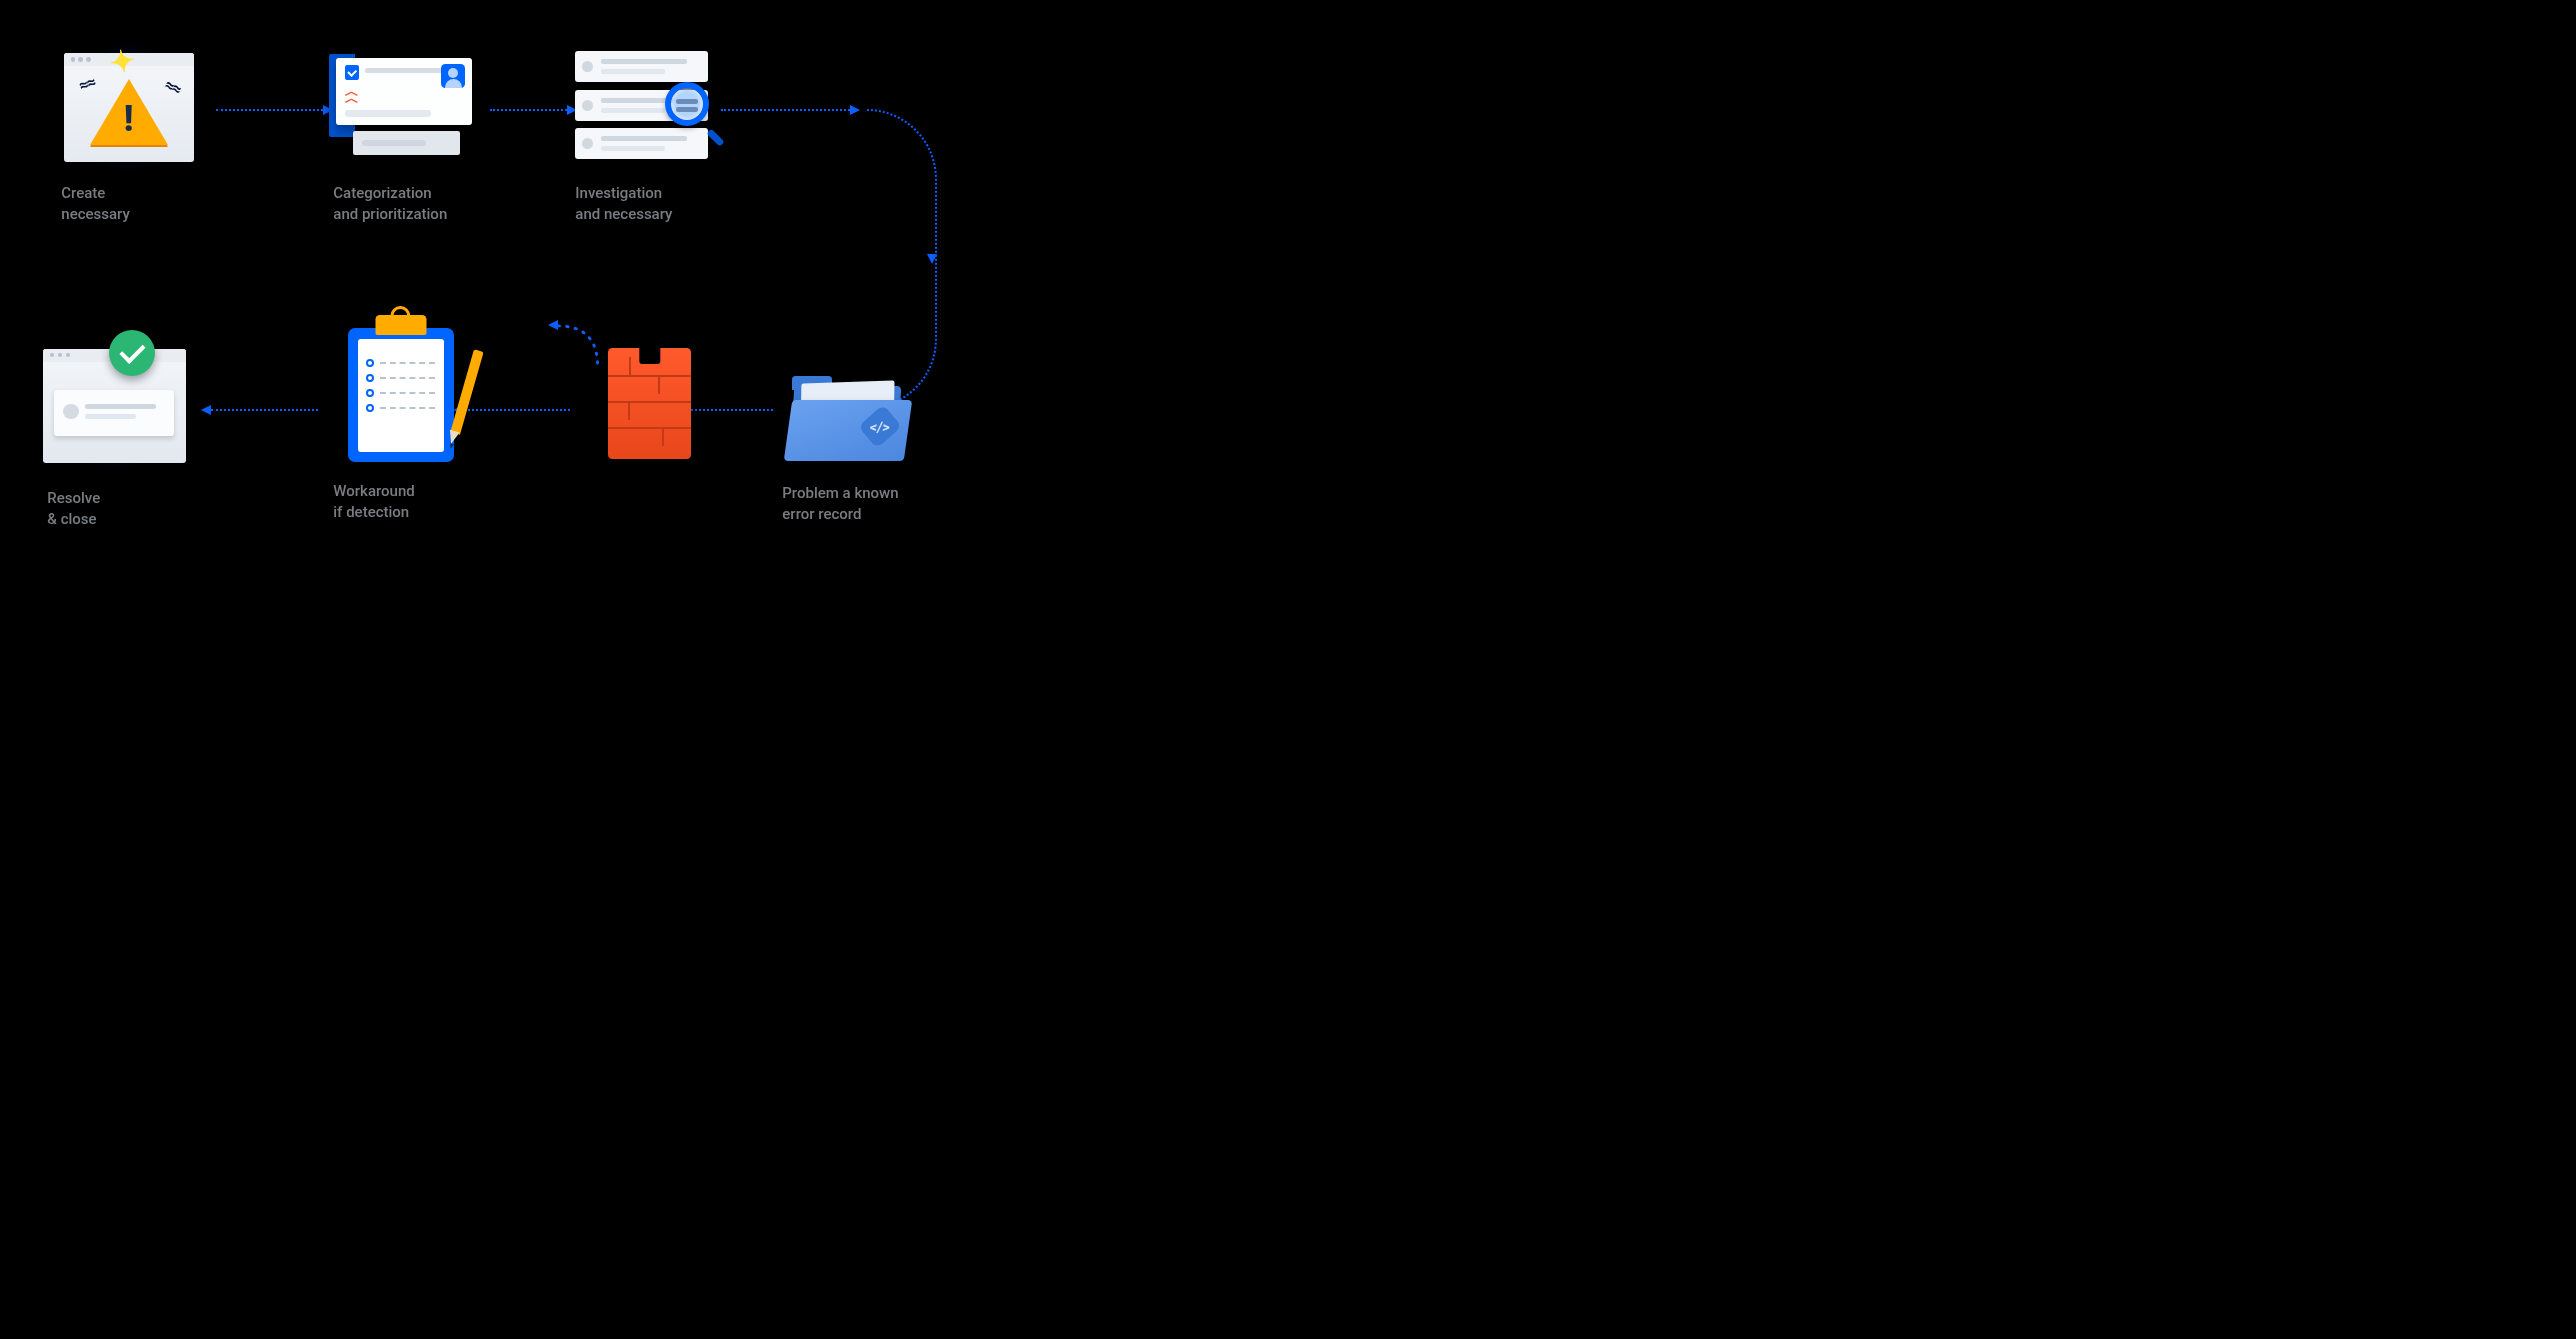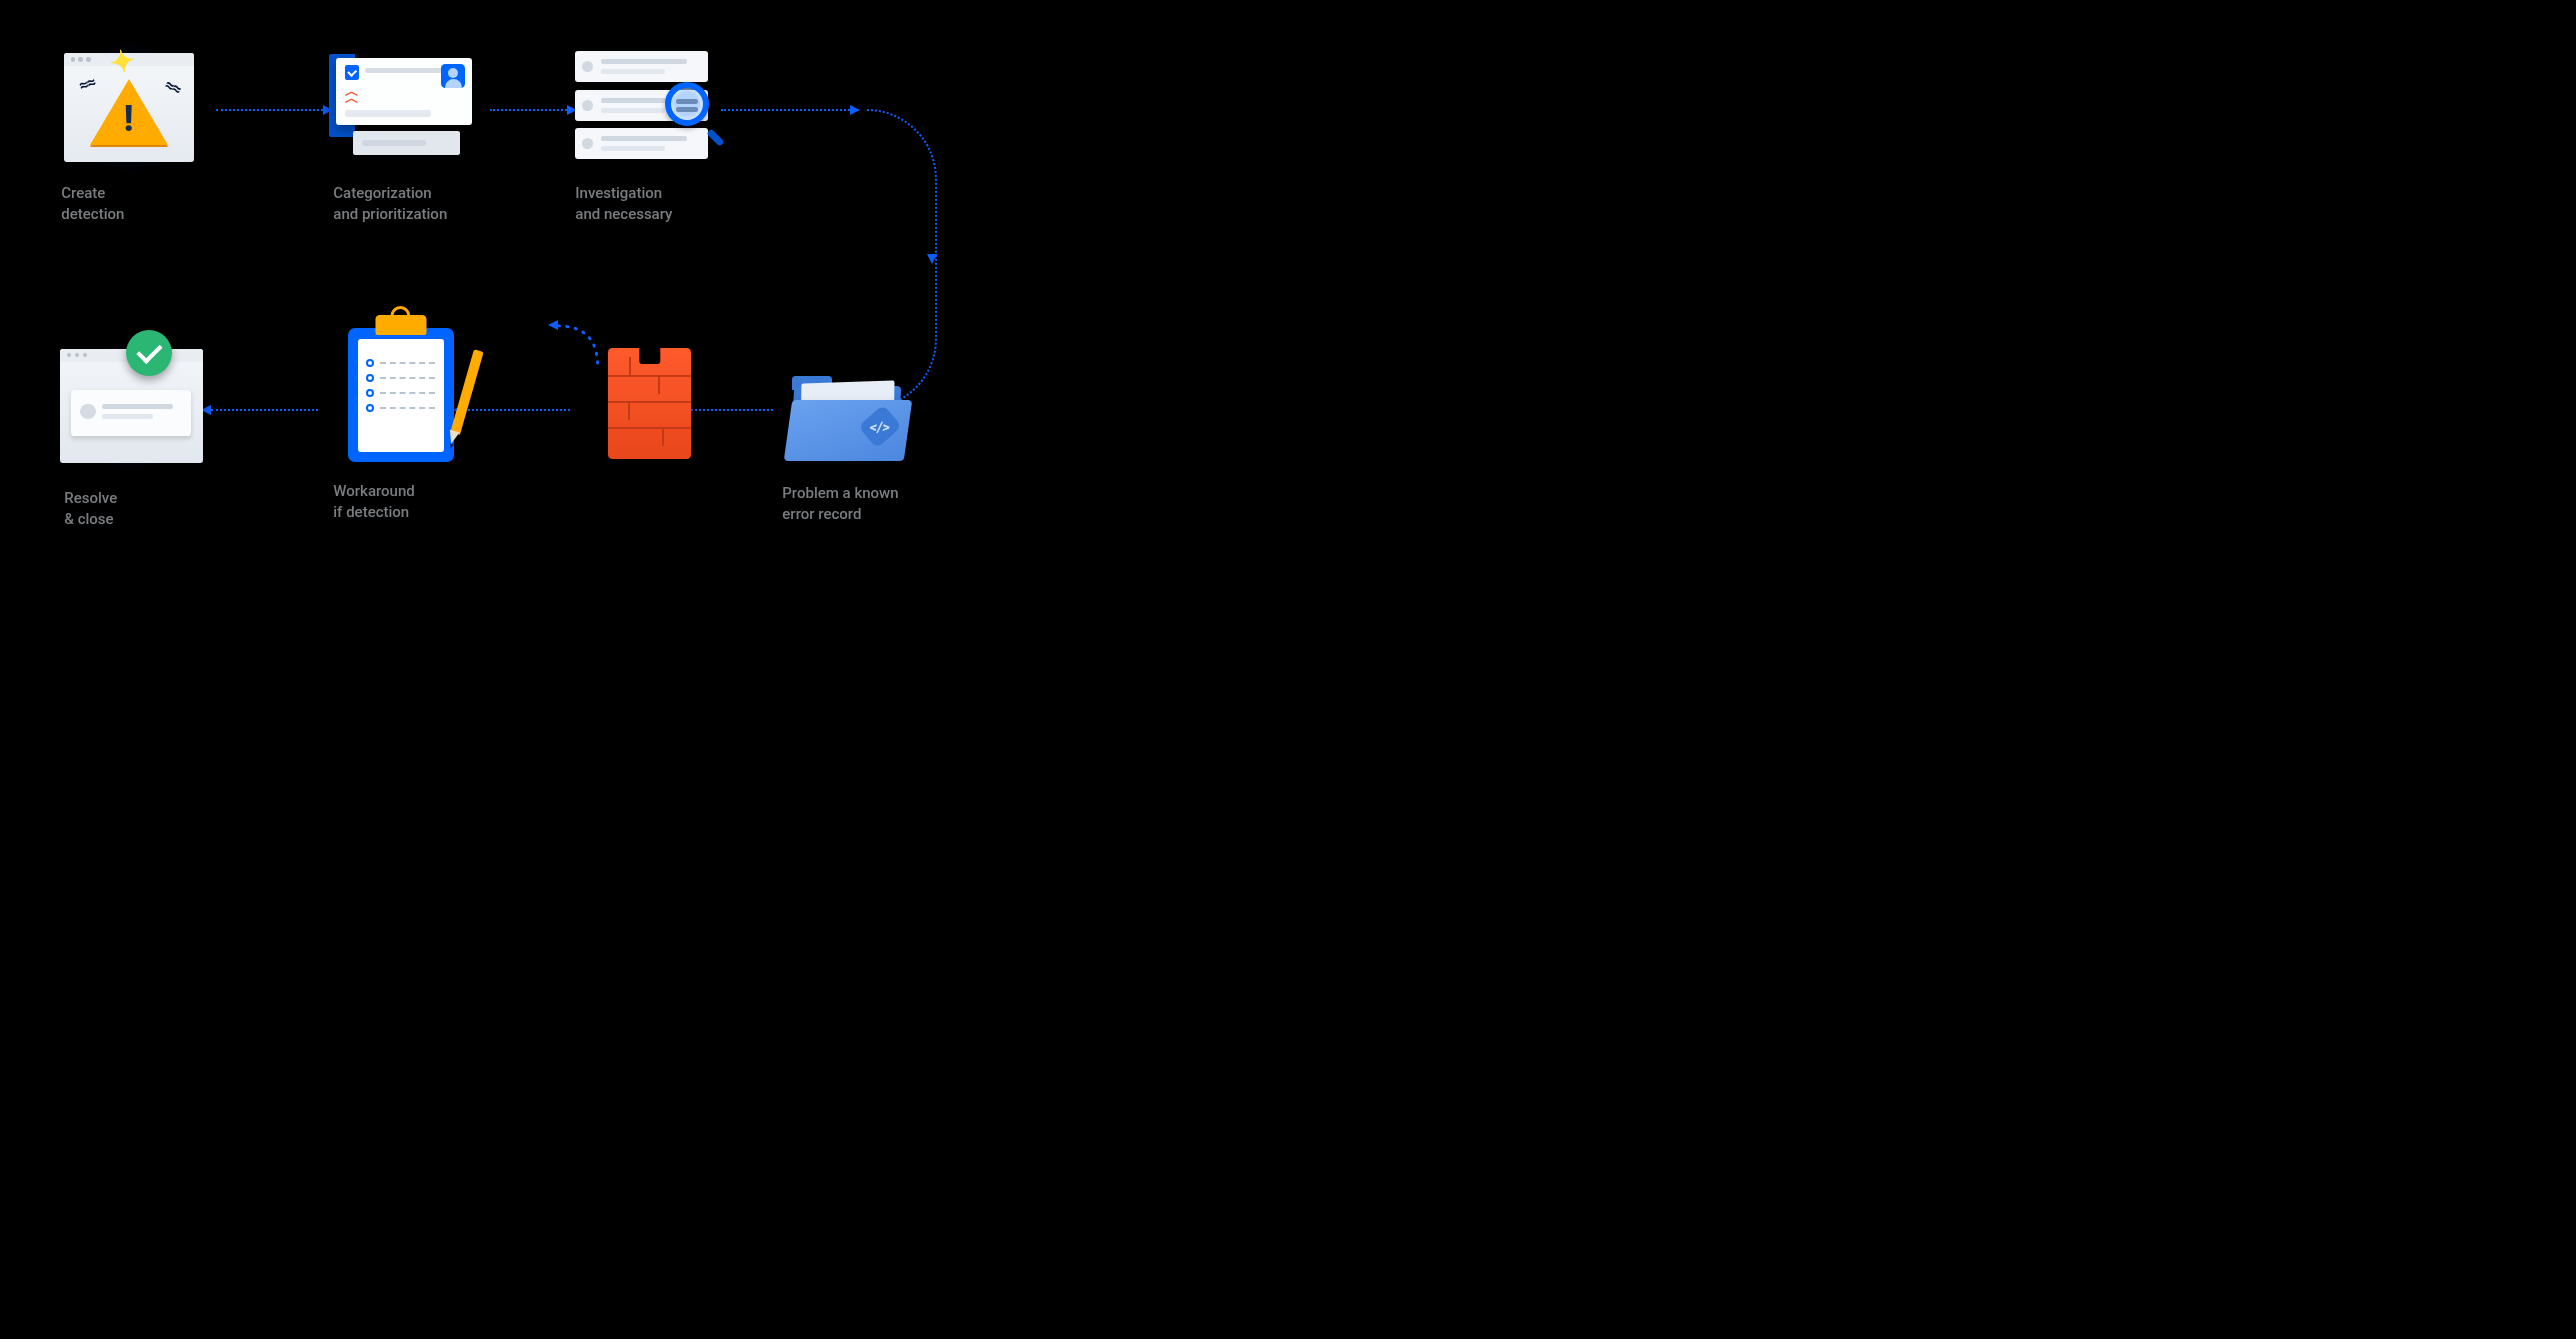--- a/index.html
+++ b/index.html
@@ -41,21 +41,21 @@
     margin-left: 4.3px;
   }
 
   
   #step-detection { left: 57px; top: 43px; }
   #step-categorization { left: 329px; top: 43px; }
   #step-investigation { left: 571px; top: 43px; }
   #step-error-record { left: 778px; top: 343px; }
   #step-wall { left: 578px; top: 343px; }
   #step-workaround { left: 329px; top: 320px; }
-  #step-resolve { left: 60px; top: 334px; }
+  #step-resolve { left: 43px; top: 334px; }
 
   
   .conn { position: absolute; }
   .dots-h {
     height: 0;
     border-top: 2.9px dotted #0d5eff;
   }
   .tri {
     position: absolute;
     width: 0; height: 0;
@@ -191,21 +191,21 @@
           <span></span>
         </div>
       <div class="spark s1">✦</div>
       <div class="scribble a">≈≈</div>
       <div class="scribble b">≈≈</div>
       <div class="warn-tri"></div>
     </div>
   </div>
   <div class="step-label">
     <span>Create</span><br>
-    <span>detection</span>
+    <span>necessary</span>
   </div>
 </div>
 
 <div class="conn" style="left:216px;top:109px;">
   <div class="dots-h" style="width:107px;"></div>
   <div class="tri right" style="left:107px;top:-4.3px;"></div>
 </div>
 
 <div class="step" id="step-categorization">
   <div class="icon-wrap">

